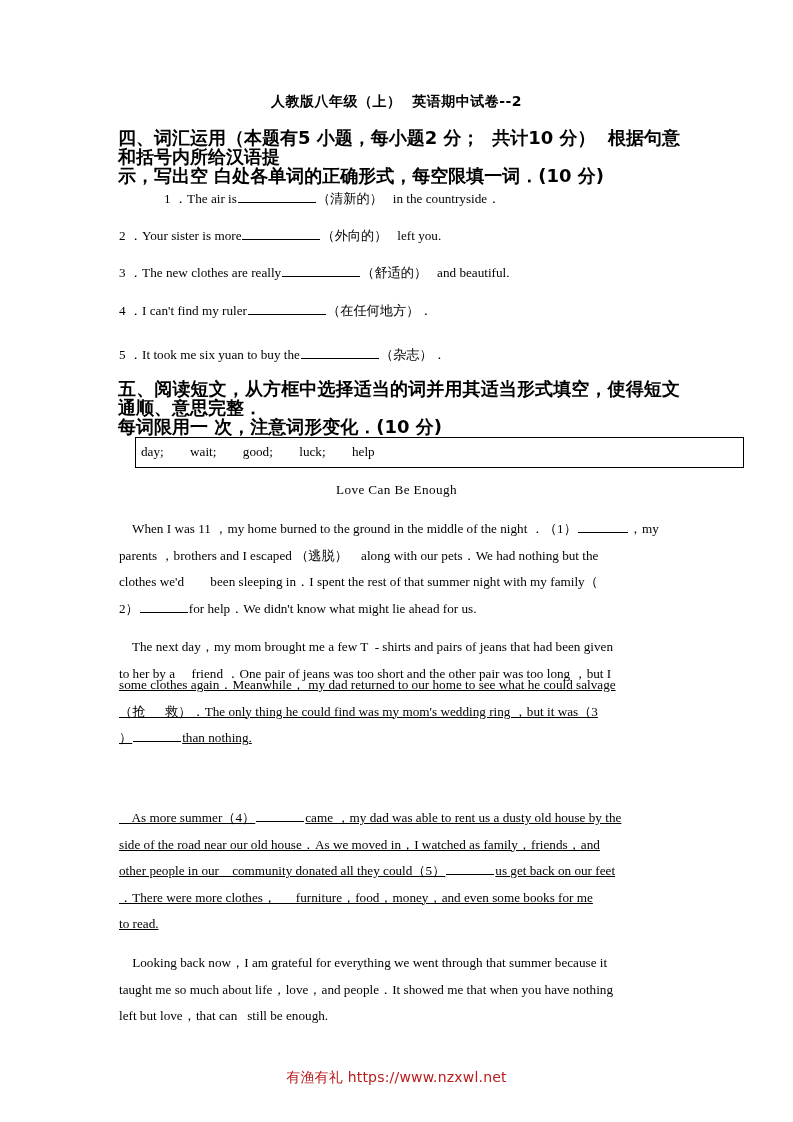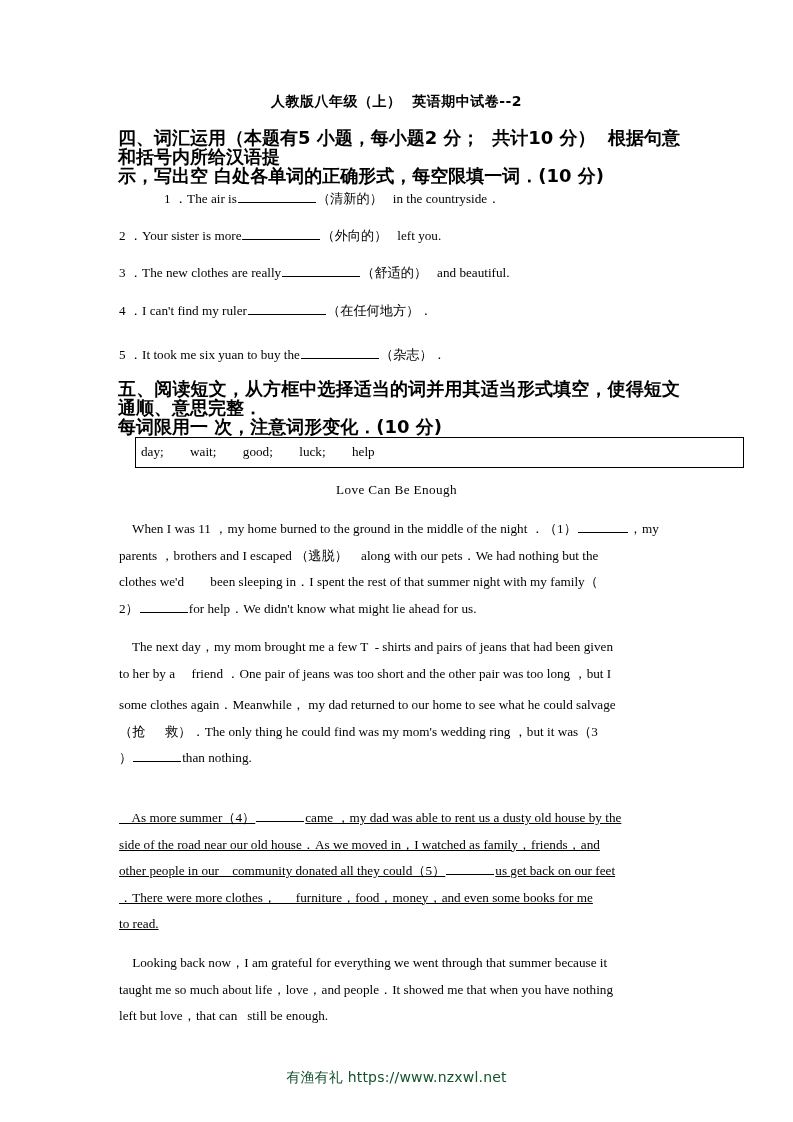--- a/index.html
+++ b/index.html
@@ -124,34 +124,34 @@
     font-size: 13.2px;
     line-height: 26.5px;
     color: #000;
     text-align: justify;
     text-justify: inter-word;
   }
   .para span.ln { display: block; white-space: pre; }
 
   #para-1 { top: 516px; }
   #para-2 { top: 634px; }
-  #para-2b { top: 692px; }
+  #para-2b { top: 672px; text-decoration: underline; }
   #para-3 { top: 805px; text-decoration: underline; }
   #para-4 { top: 950px; }
 
   
   .footer-mark {
     position: absolute;
     left: 0;
     top: 1069px;
     width: 793px;
     text-align: center;
     font-family: "DejaVu Sans", "Liberation Sans", sans-serif;
     font-size: 14px;
-    color: #14532d;
+    color: #b91c1c;
     white-space: pre;
     letter-spacing: 0.2px;
   }
 </style>
 </head>
 <body>
 
 <div class="page">
 
   <div class="doc-title">人教版八年级（上）  英语期中试卷--2</div>

